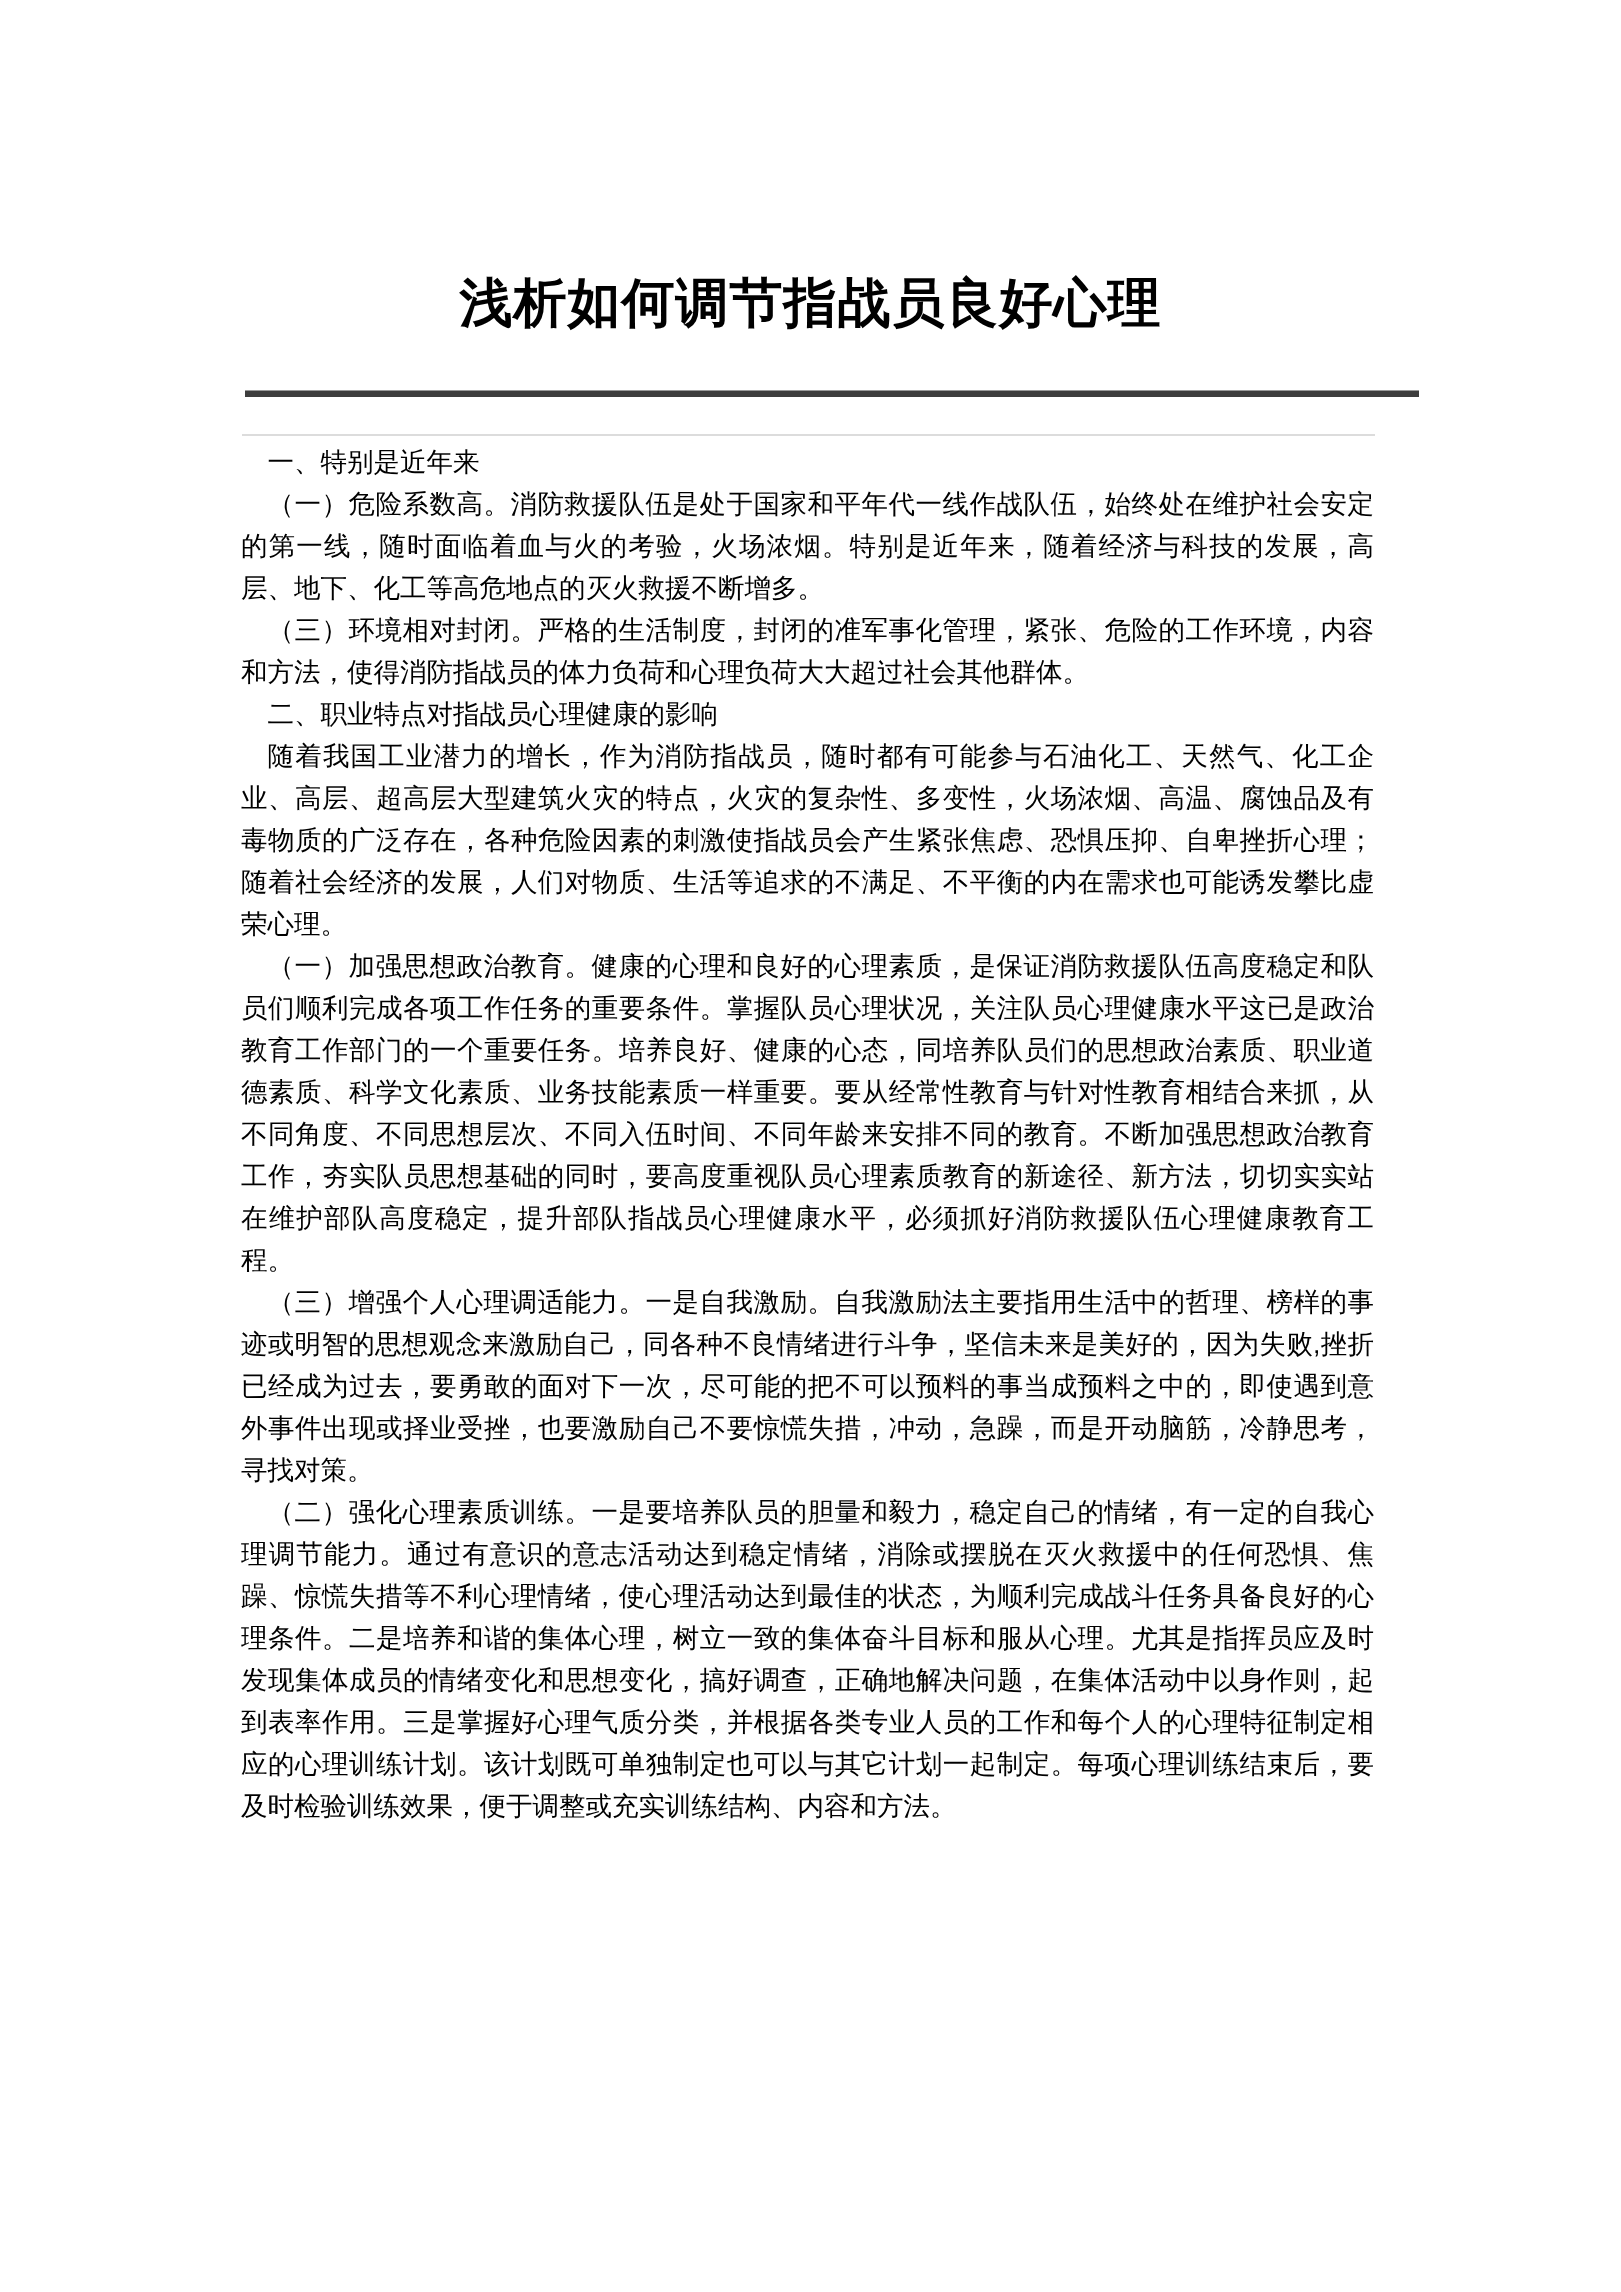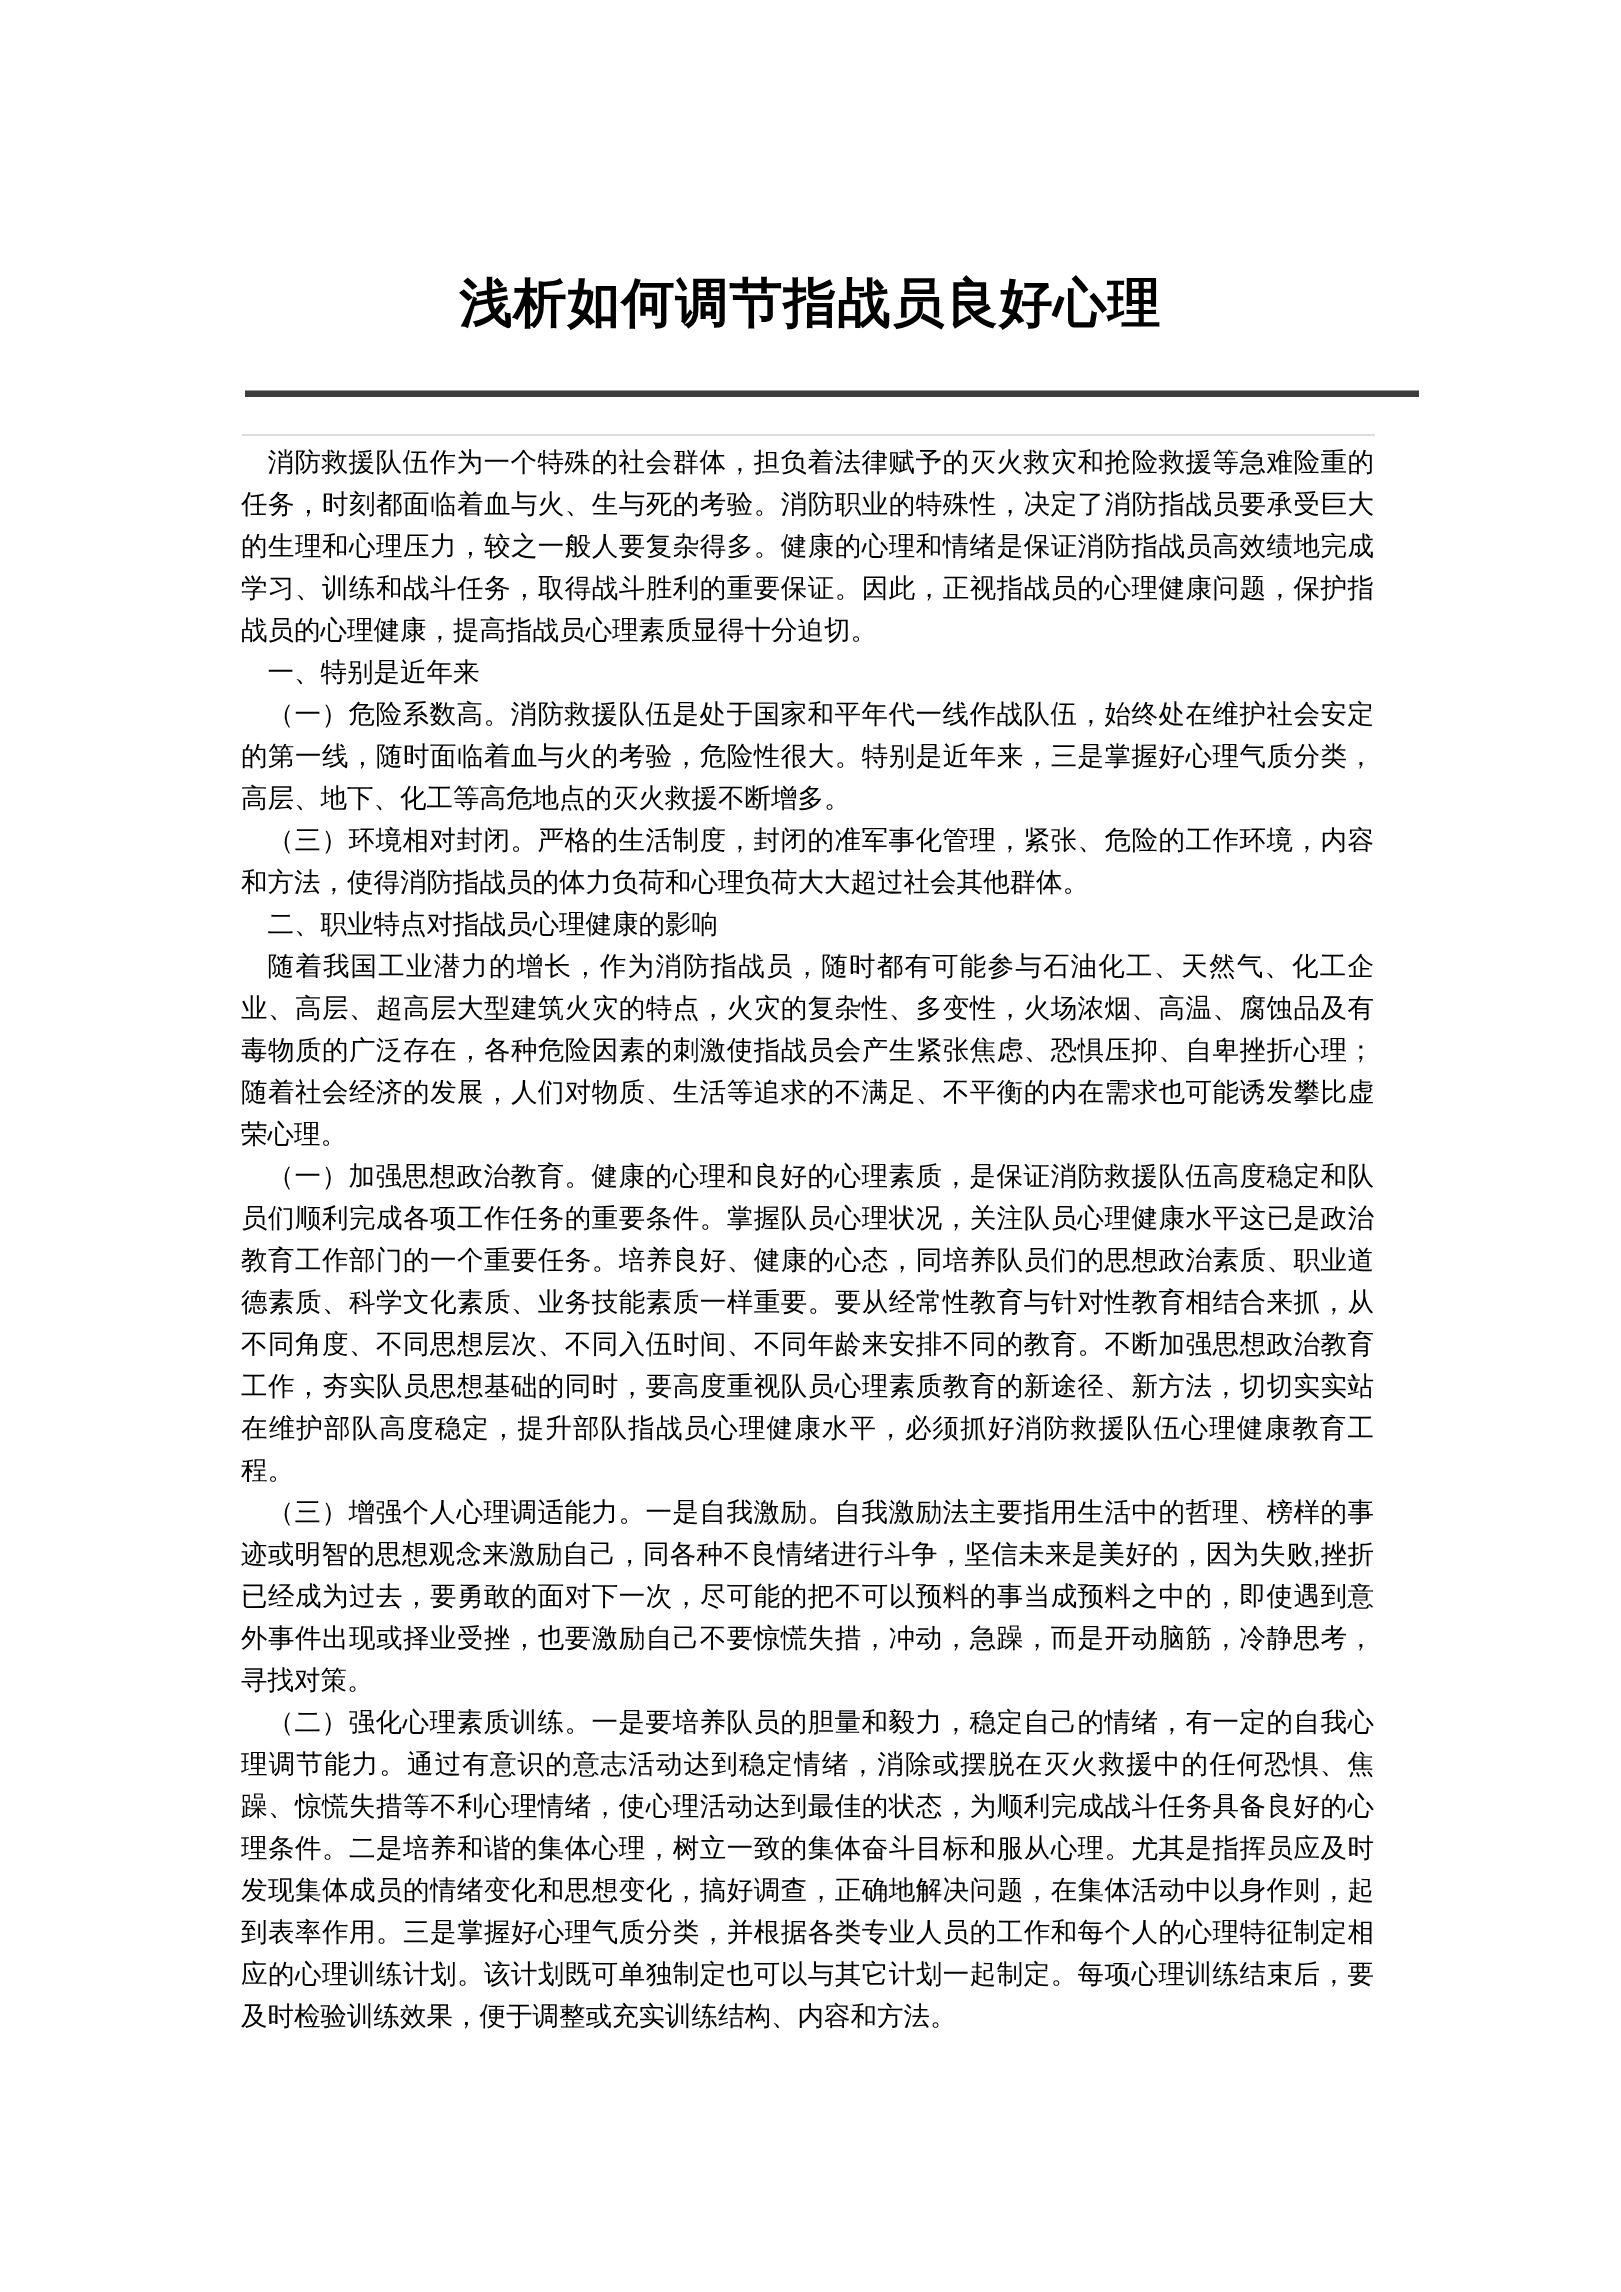--- a/index.html
+++ b/index.html
@@ -70,23 +70,22 @@
   }
 </style>
 </head>
 <body>
 
 <div class="page">
   <h1 class="doc-title">浅析如何调节指战员良好心理</h1>
   <div class="rule-dark"></div>
   <div class="rule-light"></div>
   <div class="content" id="content">
-      <p>消防救援队伍作为一个特殊的社会群体，担负着法律赋予的灭火救灾和抢险救援等急难险重的任务，时刻都面临着血与火、生与死的考验。消防职业的特殊性，决定了消防指战员要承受巨大的生理和心理压力，较之一般人要复杂得多。健康的心理和情绪是保证消防指战员高效绩地完成学习、训练和战斗任务，取得战斗胜利的重要保证。因此，正视指战员的心理健康问题，保护指战员的心理健康，提高指战员心理素质显得十分迫切。</p>
       <p>一、特别是近年来</p>
-      <p>（一）危险系数高。消防救援队伍是处于国家和平年代一线作战队伍，始终处在维护社会安定的第一线，随时面临着血与火的考验，危险性很大。特别是近年来，三是掌握好心理气质分类，高层、地下、化工等高危地点的灭火救援不断增多。</p>
+      <p>（一）危险系数高。消防救援队伍是处于国家和平年代一线作战队伍，始终处在维护社会安定的第一线，随时面临着血与火的考验，火场浓烟。特别是近年来，随着经济与科技的发展，高层、地下、化工等高危地点的灭火救援不断增多。</p>
       <p>（三）环境相对封闭。严格的生活制度，封闭的准军事化管理，紧张、危险的工作环境，内容和方法，使得消防指战员的体力负荷和心理负荷大大超过社会其他群体。</p>
       <p>二、职业特点对指战员心理健康的影响</p>
       <p>随着我国工业潜力的增长，作为消防指战员，随时都有可能参与石油化工、天然气、化工企业、高层、超高层大型建筑火灾的特点，火灾的复杂性、多变性，火场浓烟、高温、腐蚀品及有毒物质的广泛存在，各种危险因素的刺激使指战员会产生紧张焦虑、恐惧压抑、自卑挫折心理；随着社会经济的发展，人们对物质、生活等追求的不满足、不平衡的内在需求也可能诱发攀比虚荣心理。</p>
       <p>（一）加强思想政治教育。健康的心理和良好的心理素质，是保证消防救援队伍高度稳定和队员们顺利完成各项工作任务的重要条件。掌握队员心理状况，关注队员心理健康水平这已是政治教育工作部门的一个重要任务。培养良好、健康的心态，同培养队员们的思想政治素质、职业道德素质、科学文化素质、业务技能素质一样重要。要从经常性教育与针对性教育相结合来抓，从不同角度、不同思想层次、不同入伍时间、不同年龄来安排不同的教育。不断加强思想政治教育工作，夯实队员思想基础的同时，要高度重视队员心理素质教育的新途径、新方法，切切实实站在维护部队高度稳定，提升部队指战员心理健康水平，必须抓好消防救援队伍心理健康教育工程。</p>
       <p>（三）增强个人心理调适能力。一是自我激励。自我激励法主要指用生活中的哲理、榜样的事迹或明智的思想观念来激励自己，同各种不良情绪进行斗争，坚信未来是美好的，因为失败,挫折已经成为过去，要勇敢的面对下一次，尽可能的把不可以预料的事当成预料之中的，即使遇到意外事件出现或择业受挫，也要激励自己不要惊慌失措，冲动，急躁，而是开动脑筋，冷静思考，寻找对策。</p>
       <p>（二）强化心理素质训练。一是要培养队员的胆量和毅力，稳定自己的情绪，有一定的自我心理调节能力。通过有意识的意志活动达到稳定情绪，消除或摆脱在灭火救援中的任何恐惧、焦躁、惊慌失措等不利心理情绪，使心理活动达到最佳的状态，为顺利完成战斗任务具备良好的心理条件。二是培养和谐的集体心理，树立一致的集体奋斗目标和服从心理。尤其是指挥员应及时发现集体成员的情绪变化和思想变化，搞好调查，正确地解决问题，在集体活动中以身作则，起到表率作用。三是掌握好心理气质分类，并根据各类专业人员的工作和每个人的心理特征制定相应的心理训练计划。该计划既可单独制定也可以与其它计划一起制定。每项心理训练结束后，要及时检验训练效果，便于调整或充实训练结构、内容和方法。</p>
     </div>
 </div>
 
 

